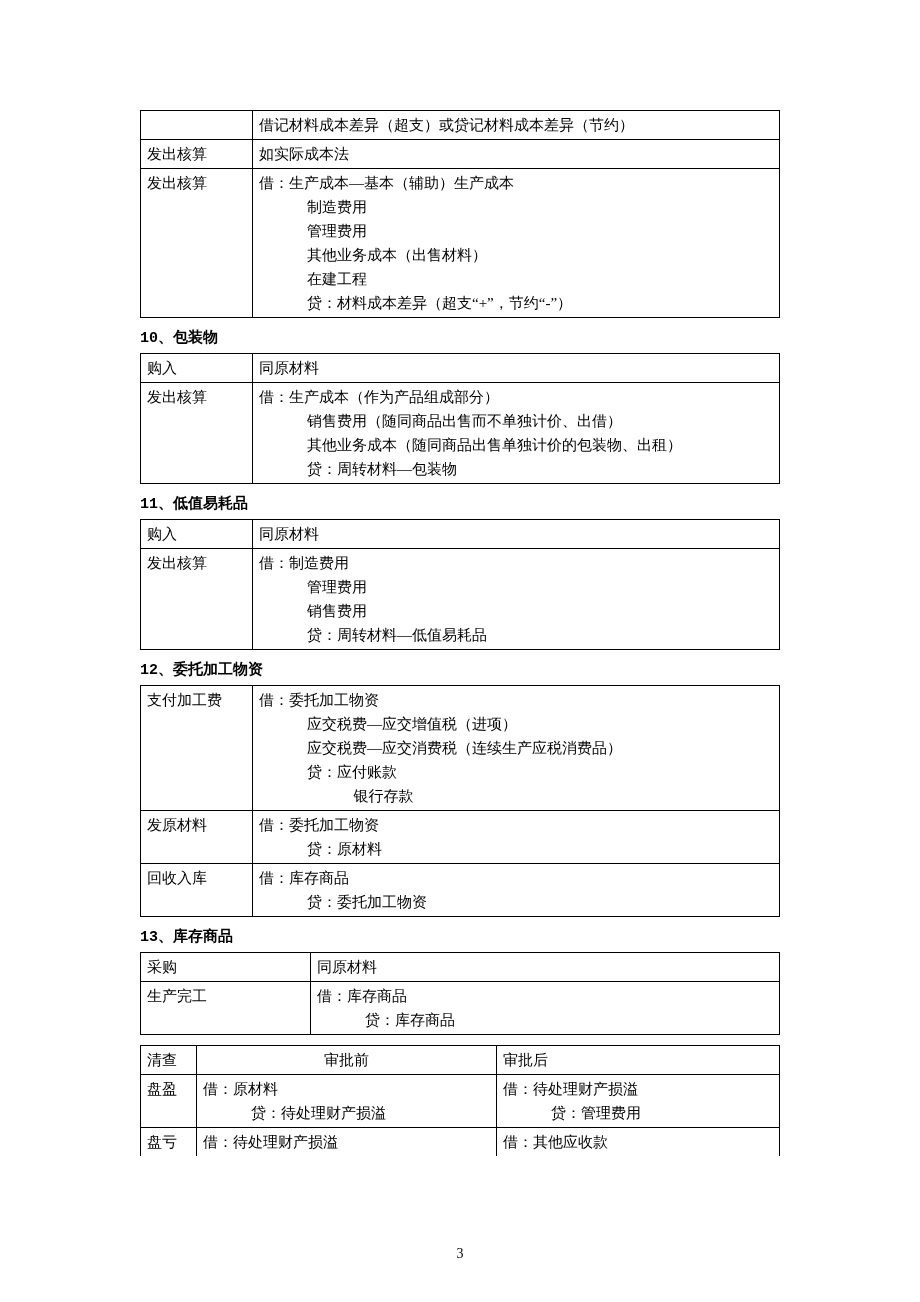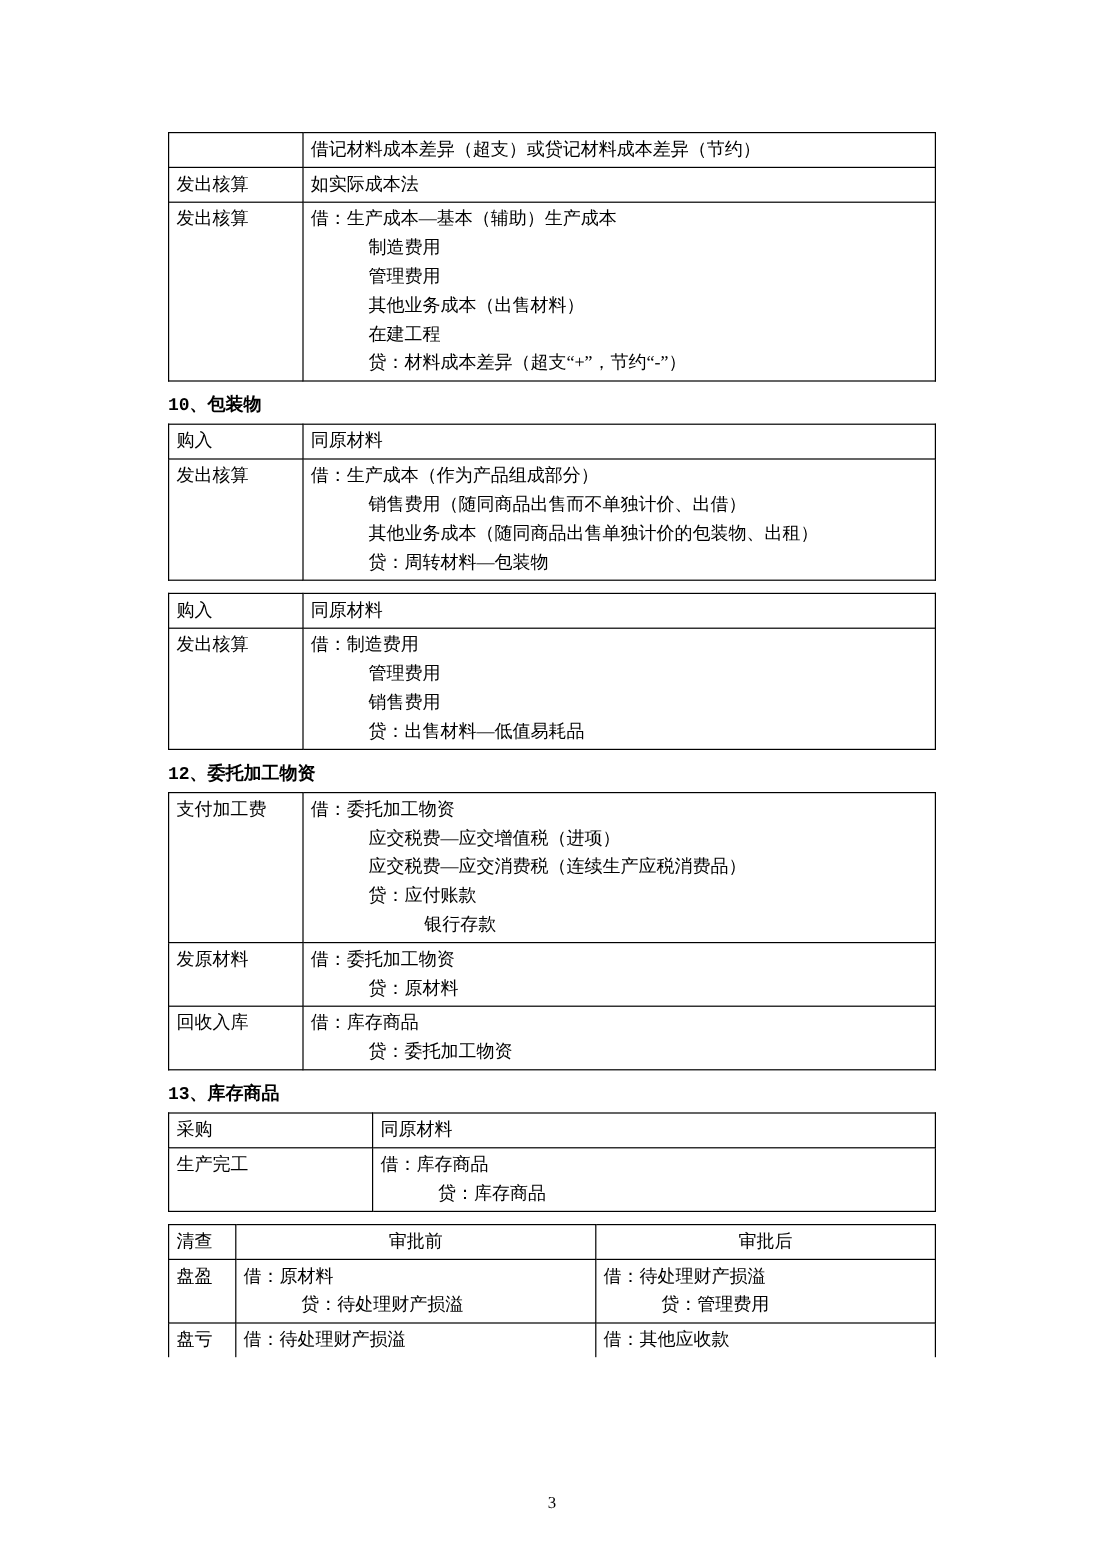--- a/index.html
+++ b/index.html
@@ -101,38 +101,39 @@
       <td>
         <span class="indent-line0">借：生产成本（作为产品组成部分）</span>
         <span class="indent-line">销售费用（随同商品出售而不单独计价、出借）</span>
         <span class="indent-line">其他业务成本（随同商品出售单独计价的包装物、出租）</span>
         <span class="indent-line">贷：周转材料—包装物</span>
       </td>
     </tr>
   </tbody>
     </table>
 
+  <div class="heading">11、低值易耗品</div>
 
   <table>
     <colgroup>
         <col style="width:112px">
         <col>
       </colgroup>
     <tbody>
         <tr>
       <td>购入</td>
       <td>同原材料</td>
     </tr>
     <tr>
       <td>发出核算</td>
       <td>
         <span class="indent-line0">借：制造费用</span>
         <span class="indent-line">管理费用</span>
         <span class="indent-line">销售费用</span>
-        <span class="indent-line">贷：出售材料—低值易耗品</span>
+        <span class="indent-line">贷：周转材料—低值易耗品</span>
       </td>
     </tr>
   </tbody>
     </table>
 
   <div class="heading">12、委托加工物资</div>
 
   <table>
     <colgroup>
         <col style="width:112px">
@@ -192,21 +193,21 @@
   <table>
     <colgroup>
         <col style="width:56px">
         <col style="width:300px">
         <col>
       </colgroup>
     <tbody>
         <tr>
       <th style="text-align:left">清查</th>
       <th style="text-align:center">审批前</th>
-      <th style="text-align:center">审批后</th>
+      <th style="text-align:left">审批后</th>
     </tr>
     <tr>
       <td>盘盈</td>
       <td>
         <span class="indent-line0">借：原材料</span>
         <span class="indent-line">贷：待处理财产损溢</span>
       </td>
       <td>
         <span class="indent-line0">借：待处理财产损溢</span>
         <span class="indent-line">贷：管理费用</span>

